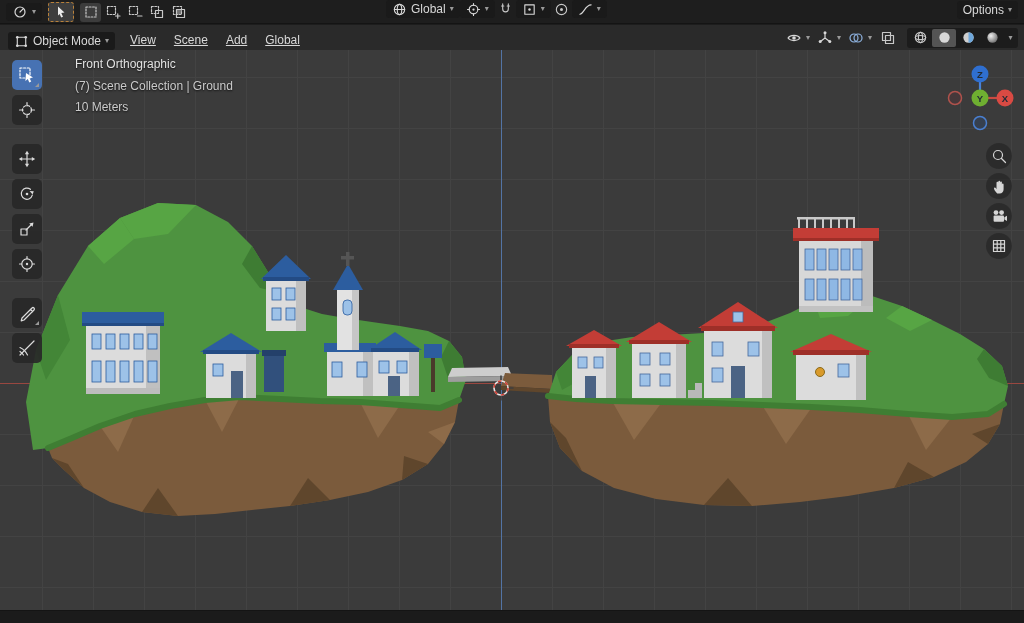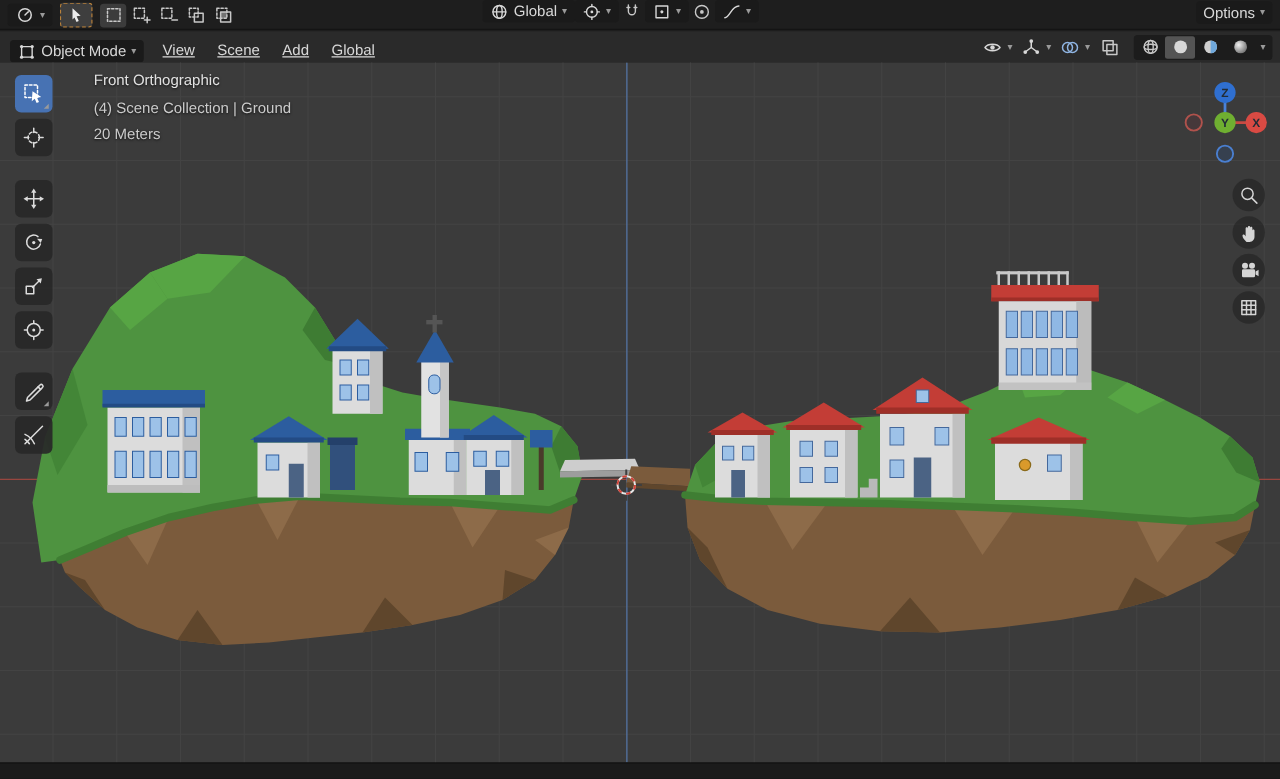--- a/index.html
+++ b/index.html
@@ -460,22 +460,22 @@
       </g>
 
       <g>
         <path d="M501,325.5 V330 M501,346 V350.5 M488.5,338 H493 M509,338 H513.5" stroke="#3f3f3f" stroke-width="1.6"></path>
         <circle cx="501" cy="338" r="7" fill="none" stroke="#e8e8e8" stroke-width="1.6"></circle>
         <circle cx="501" cy="338" r="7" fill="none" stroke="#cf4339" stroke-width="1.6" stroke-dasharray="3.7 3.7"></circle>
       </g>
     </svg>
 
     <div class="ov" style="top:7px;">Front Orthographic</div>
-    <div class="ov ov2" style="top:29px;">(4) Scene Collection | Ground</div>
-    <div class="ov ov2" style="top:50px;">20 Meters</div>
+    <div class="ov ov2" style="top:29px;">(7) Scene Collection | Ground</div>
+    <div class="ov ov2" style="top:50px;">10 Meters</div>
 
     <div class="tools">
       <div class="tool active haskids">
         <svg width="18" height="18" viewBox="0 0 18 18">
           <rect x="2" y="2" width="10" height="10" class="si" stroke-dasharray="2 1.6"></rect>
           <polygon points="8,7 15,11.5 11.6,12.2 13.2,15.6 11.3,16.4 9.8,13 7.4,15" class="sf"></polygon>
         </svg>
       </div>
       <div class="tool">
         <svg width="18" height="18" viewBox="0 0 18 18">

